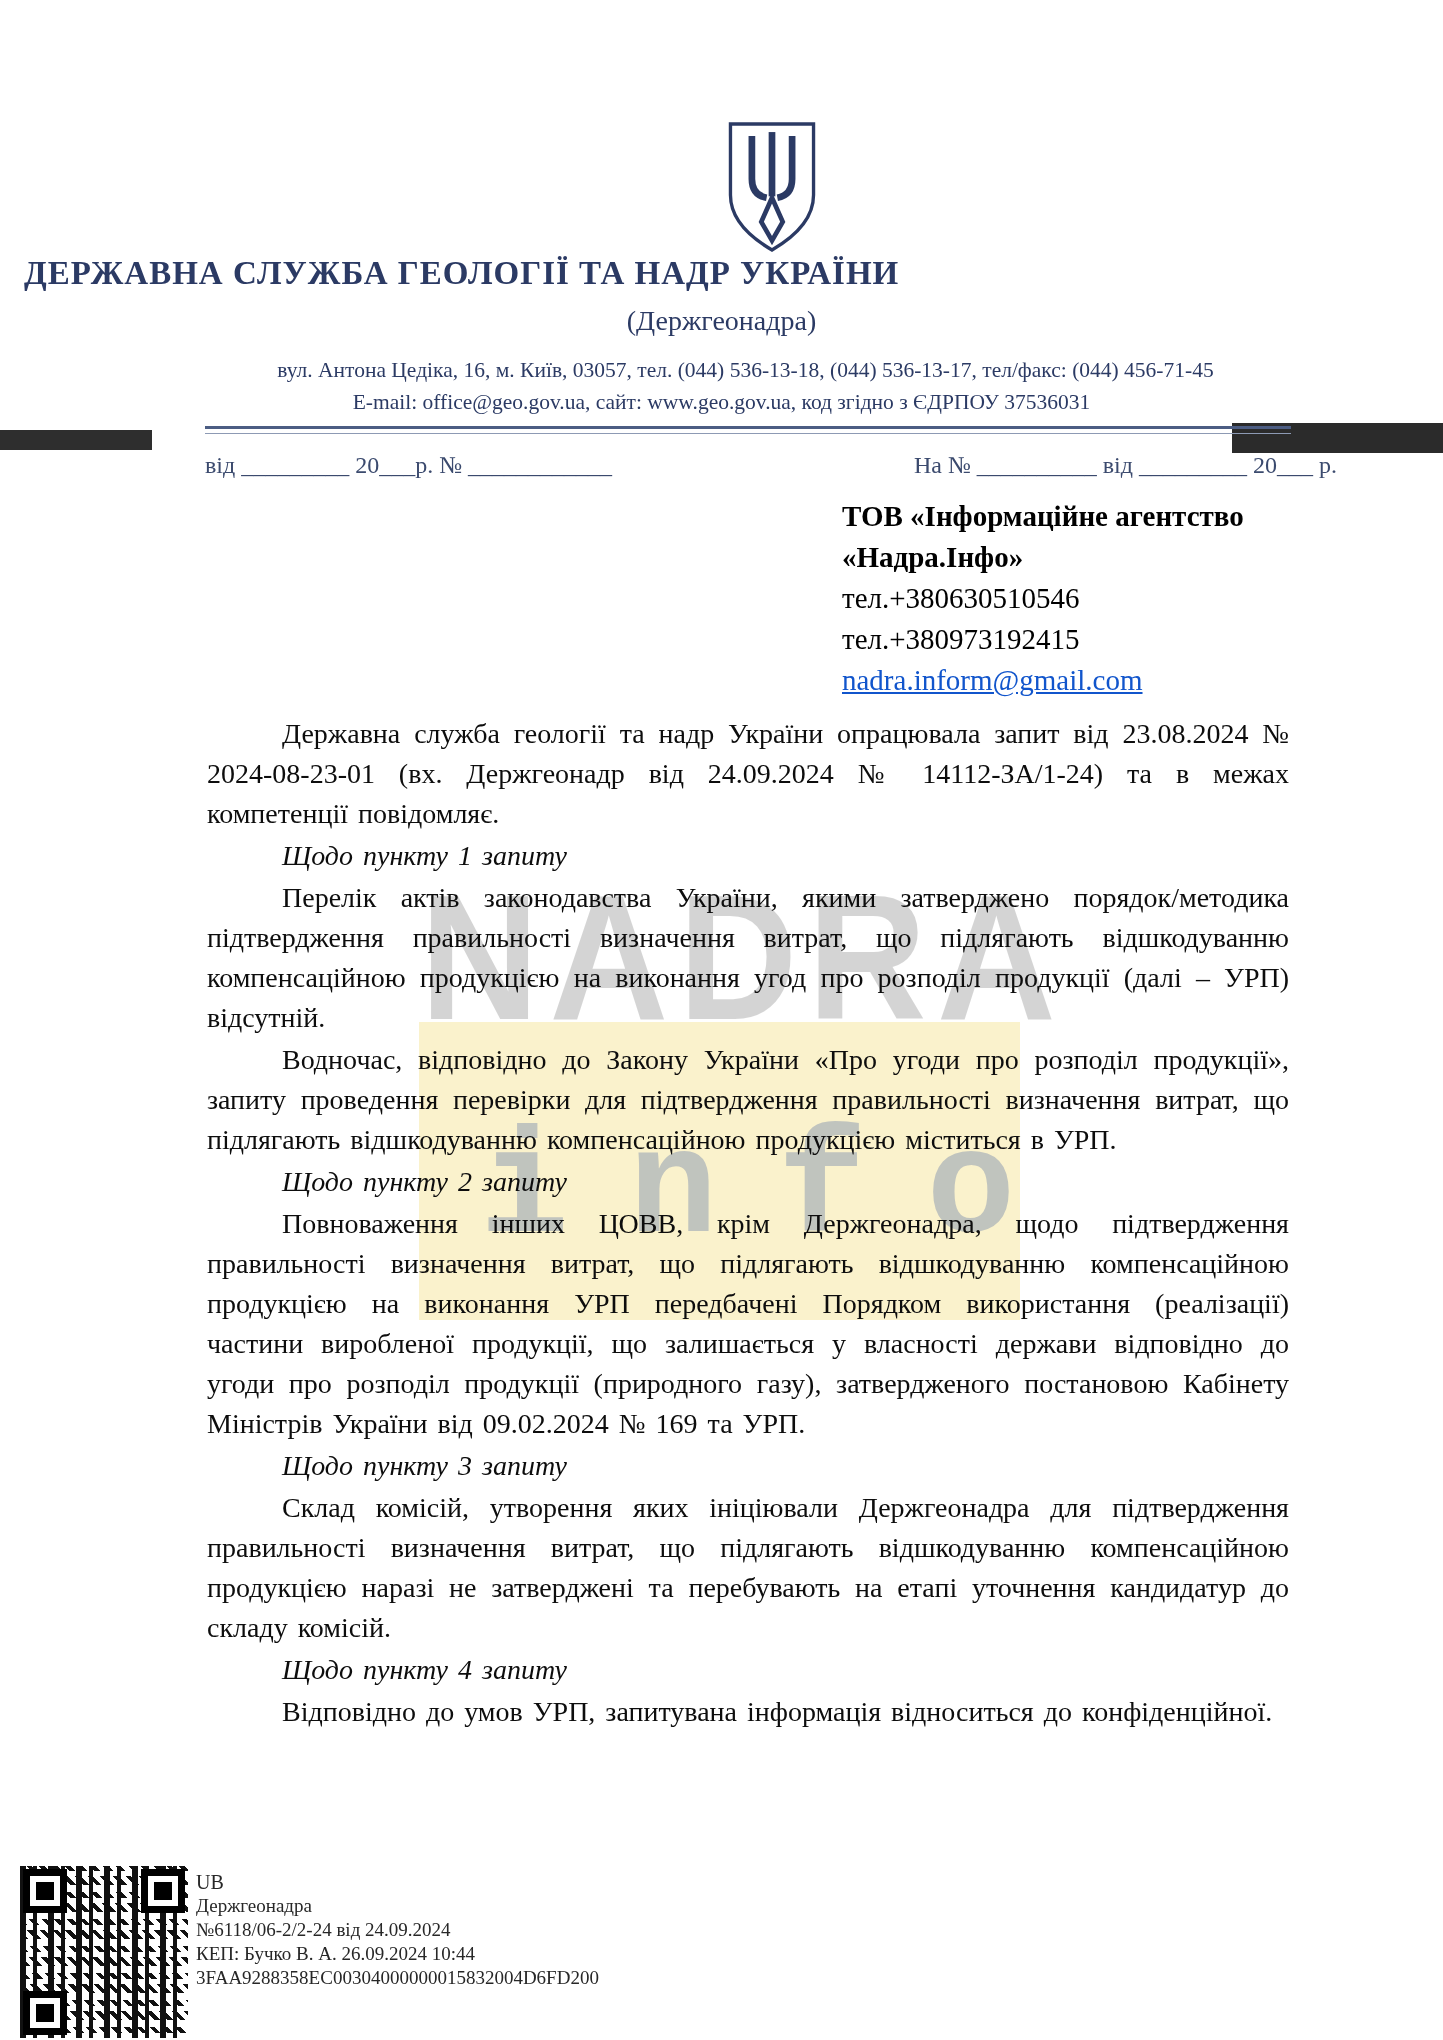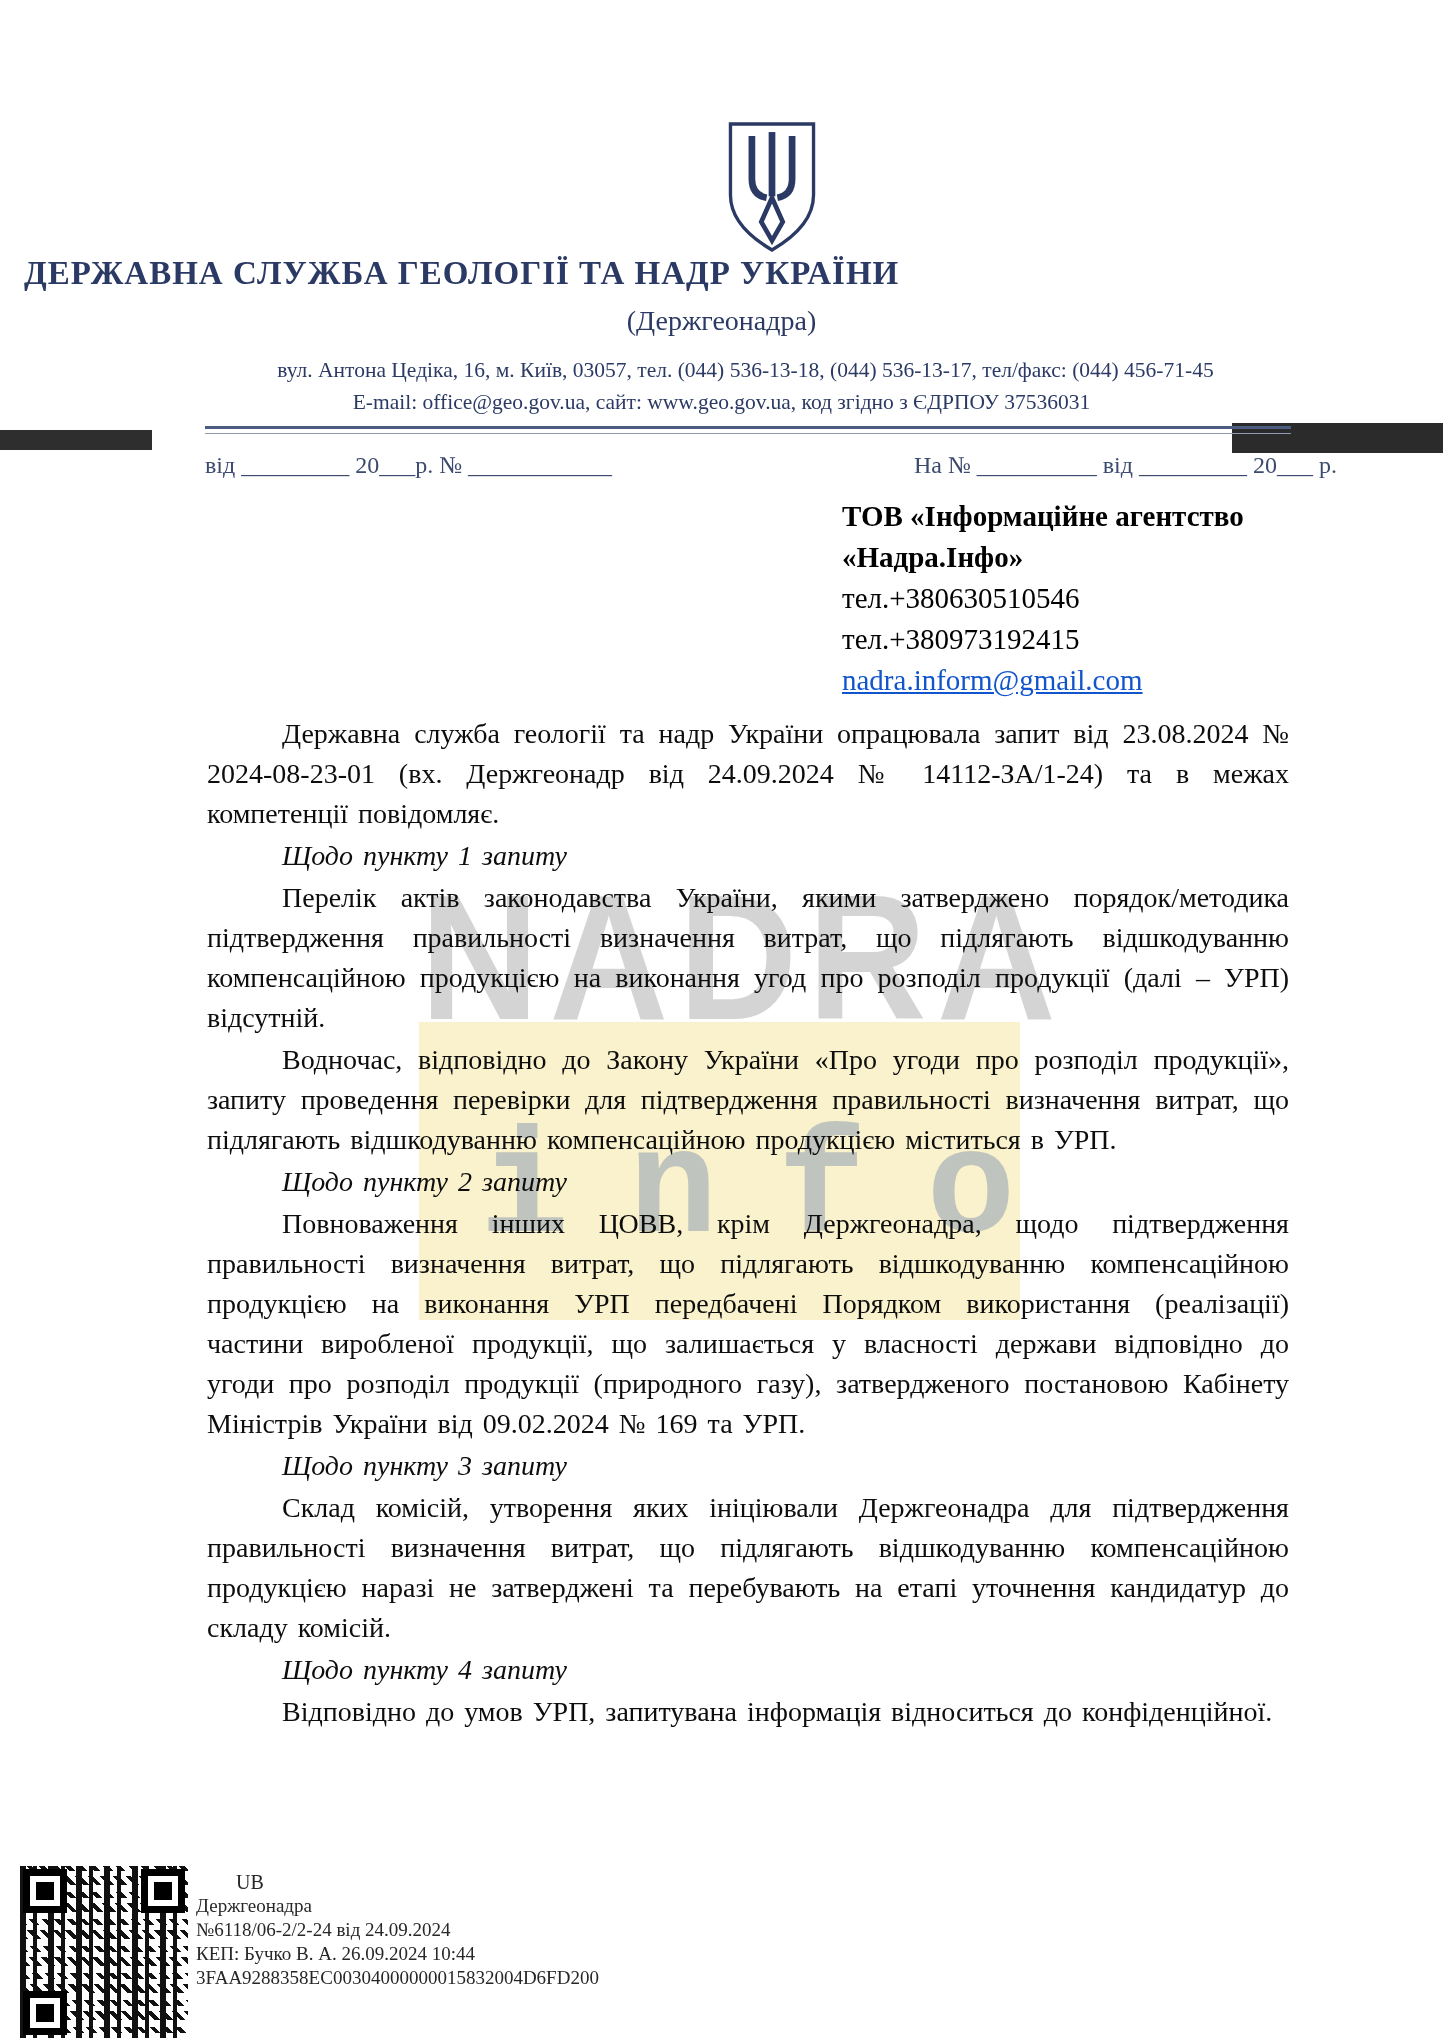--- a/index.html
+++ b/index.html
@@ -77,21 +77,21 @@
   }
   .qr-finder{position:absolute;width:30px;height:30px;border:7px solid #000;background:#fff;}
   .qr-finder::after{content:"";position:absolute;inset:6px;background:#000;}
   .qr-f-tl{left:3px;top:3px;}
   .qr-f-tr{right:3px;top:3px;}
   .qr-f-bl{left:3px;bottom:3px;}
   .stamp-text{
     position:absolute;left:196px;top:1870px;z-index:1;
     font-size:19px;line-height:24px;color:#272727;white-space:nowrap;
   }
-  .stamp-text .ub{font-size:20px;margin-left:40px;}
+  .stamp-text .ub{font-size:20px;}
 </style>
 </head>
 <body>
 
 <div class="page">
 
   <div class="bar-left"></div>
   <div class="bar-right"></div>
 
   <div class="wm-nadra">NADRA</div>

